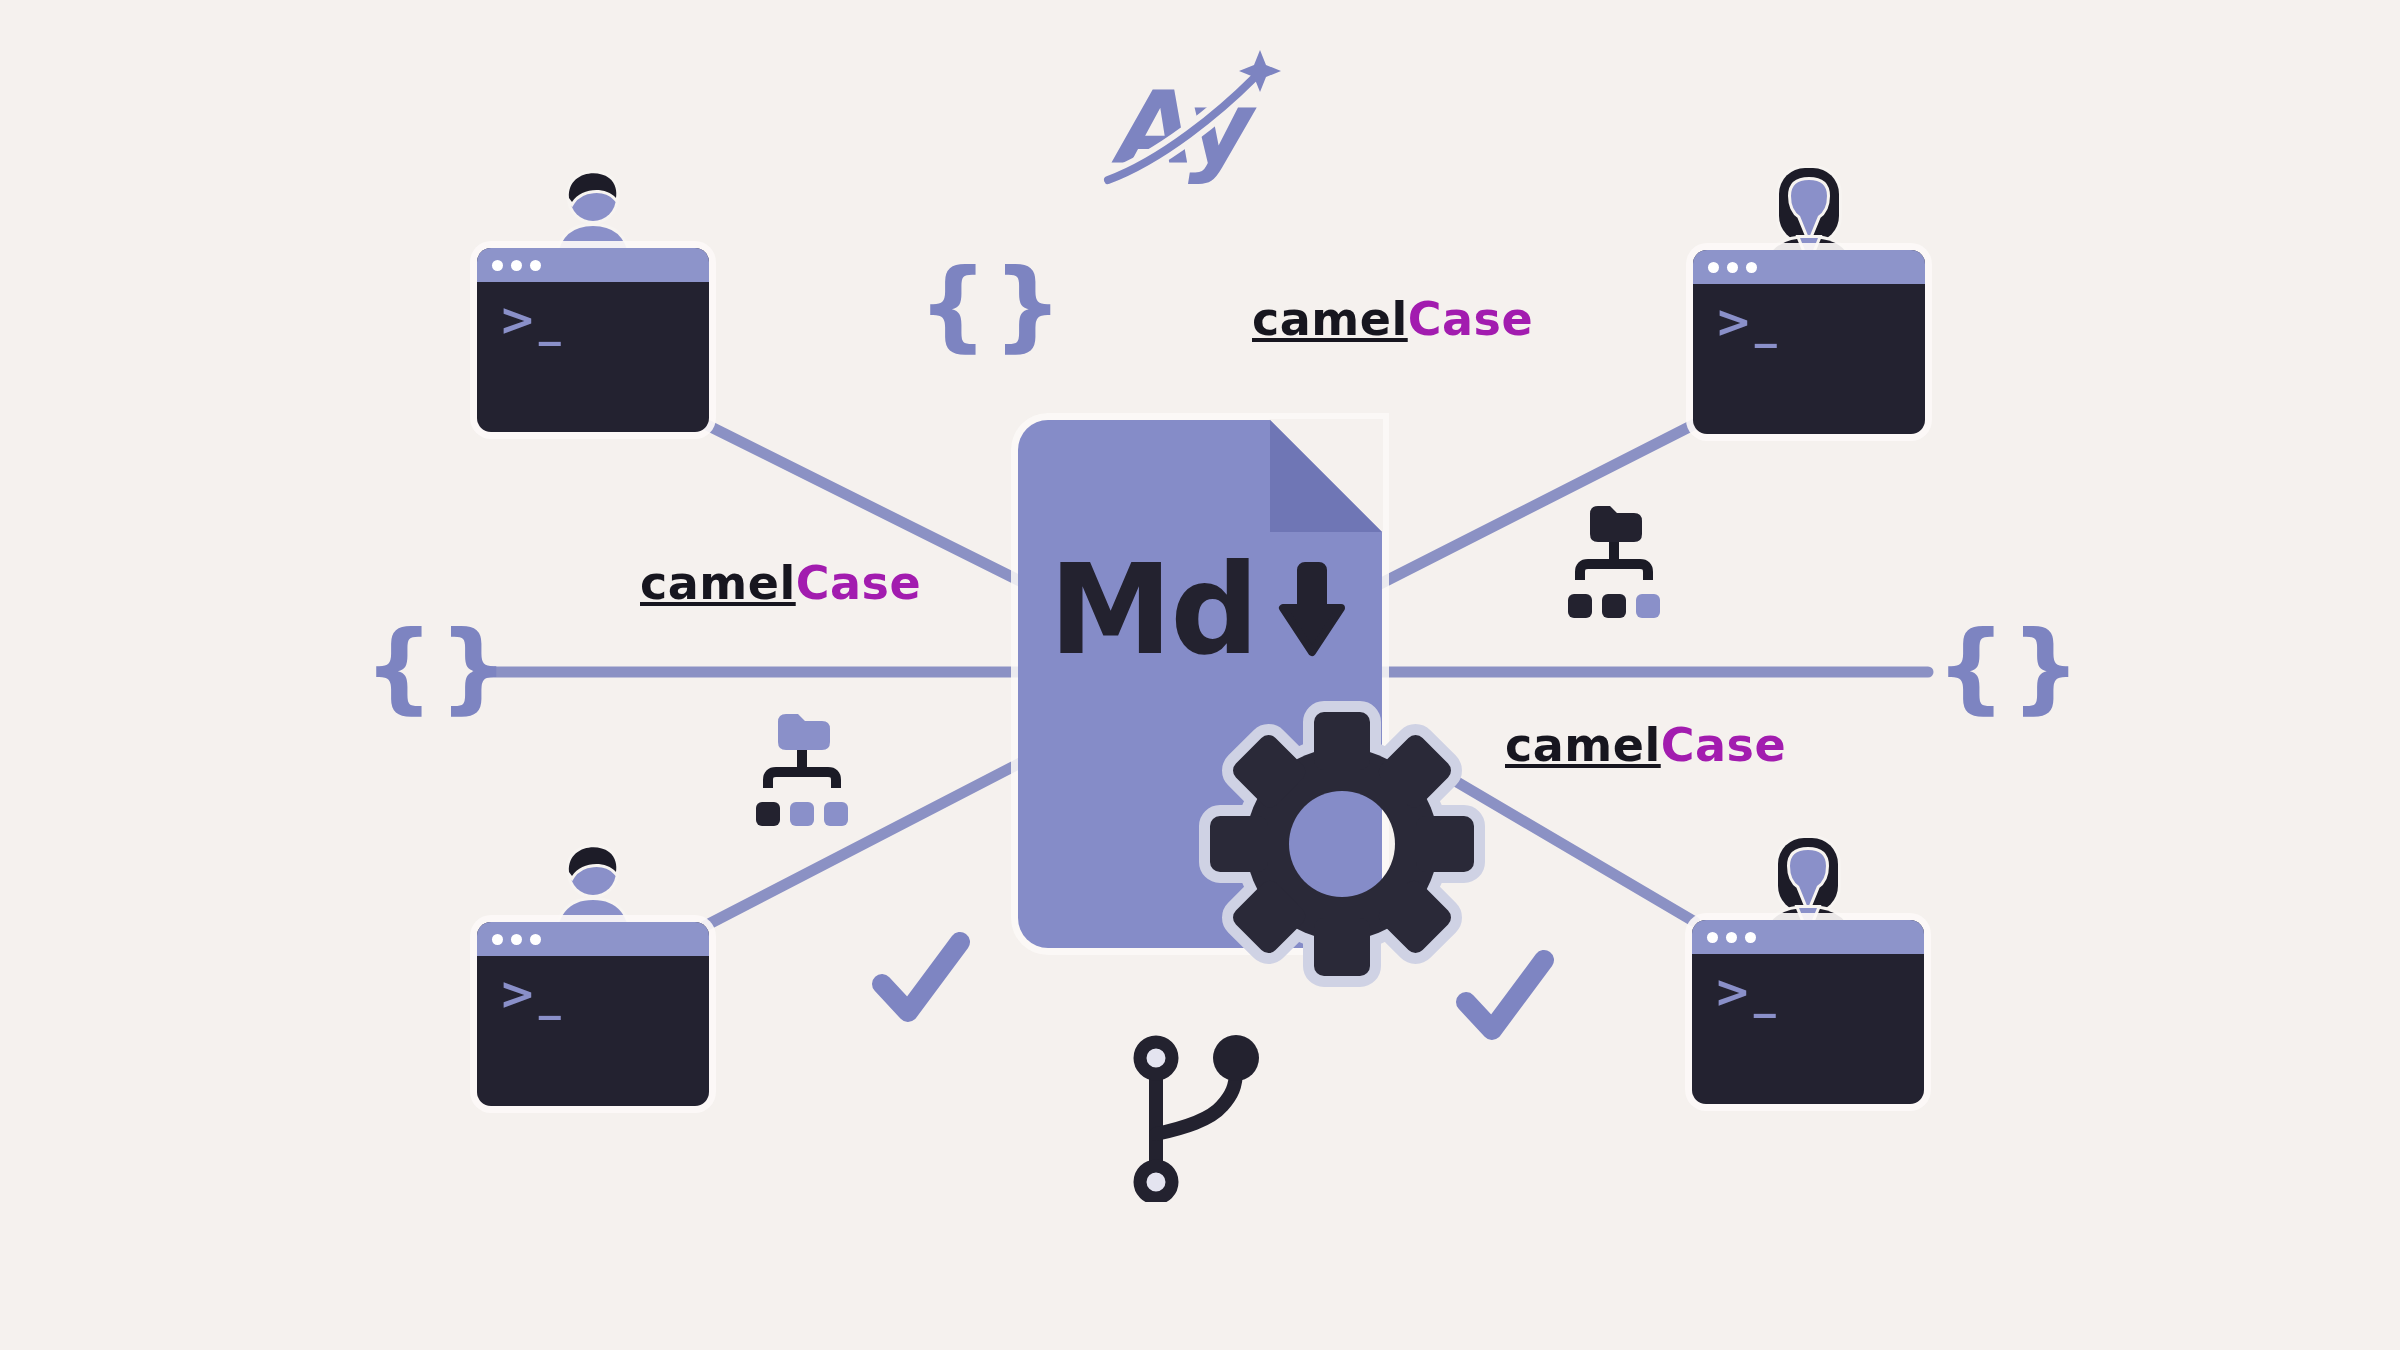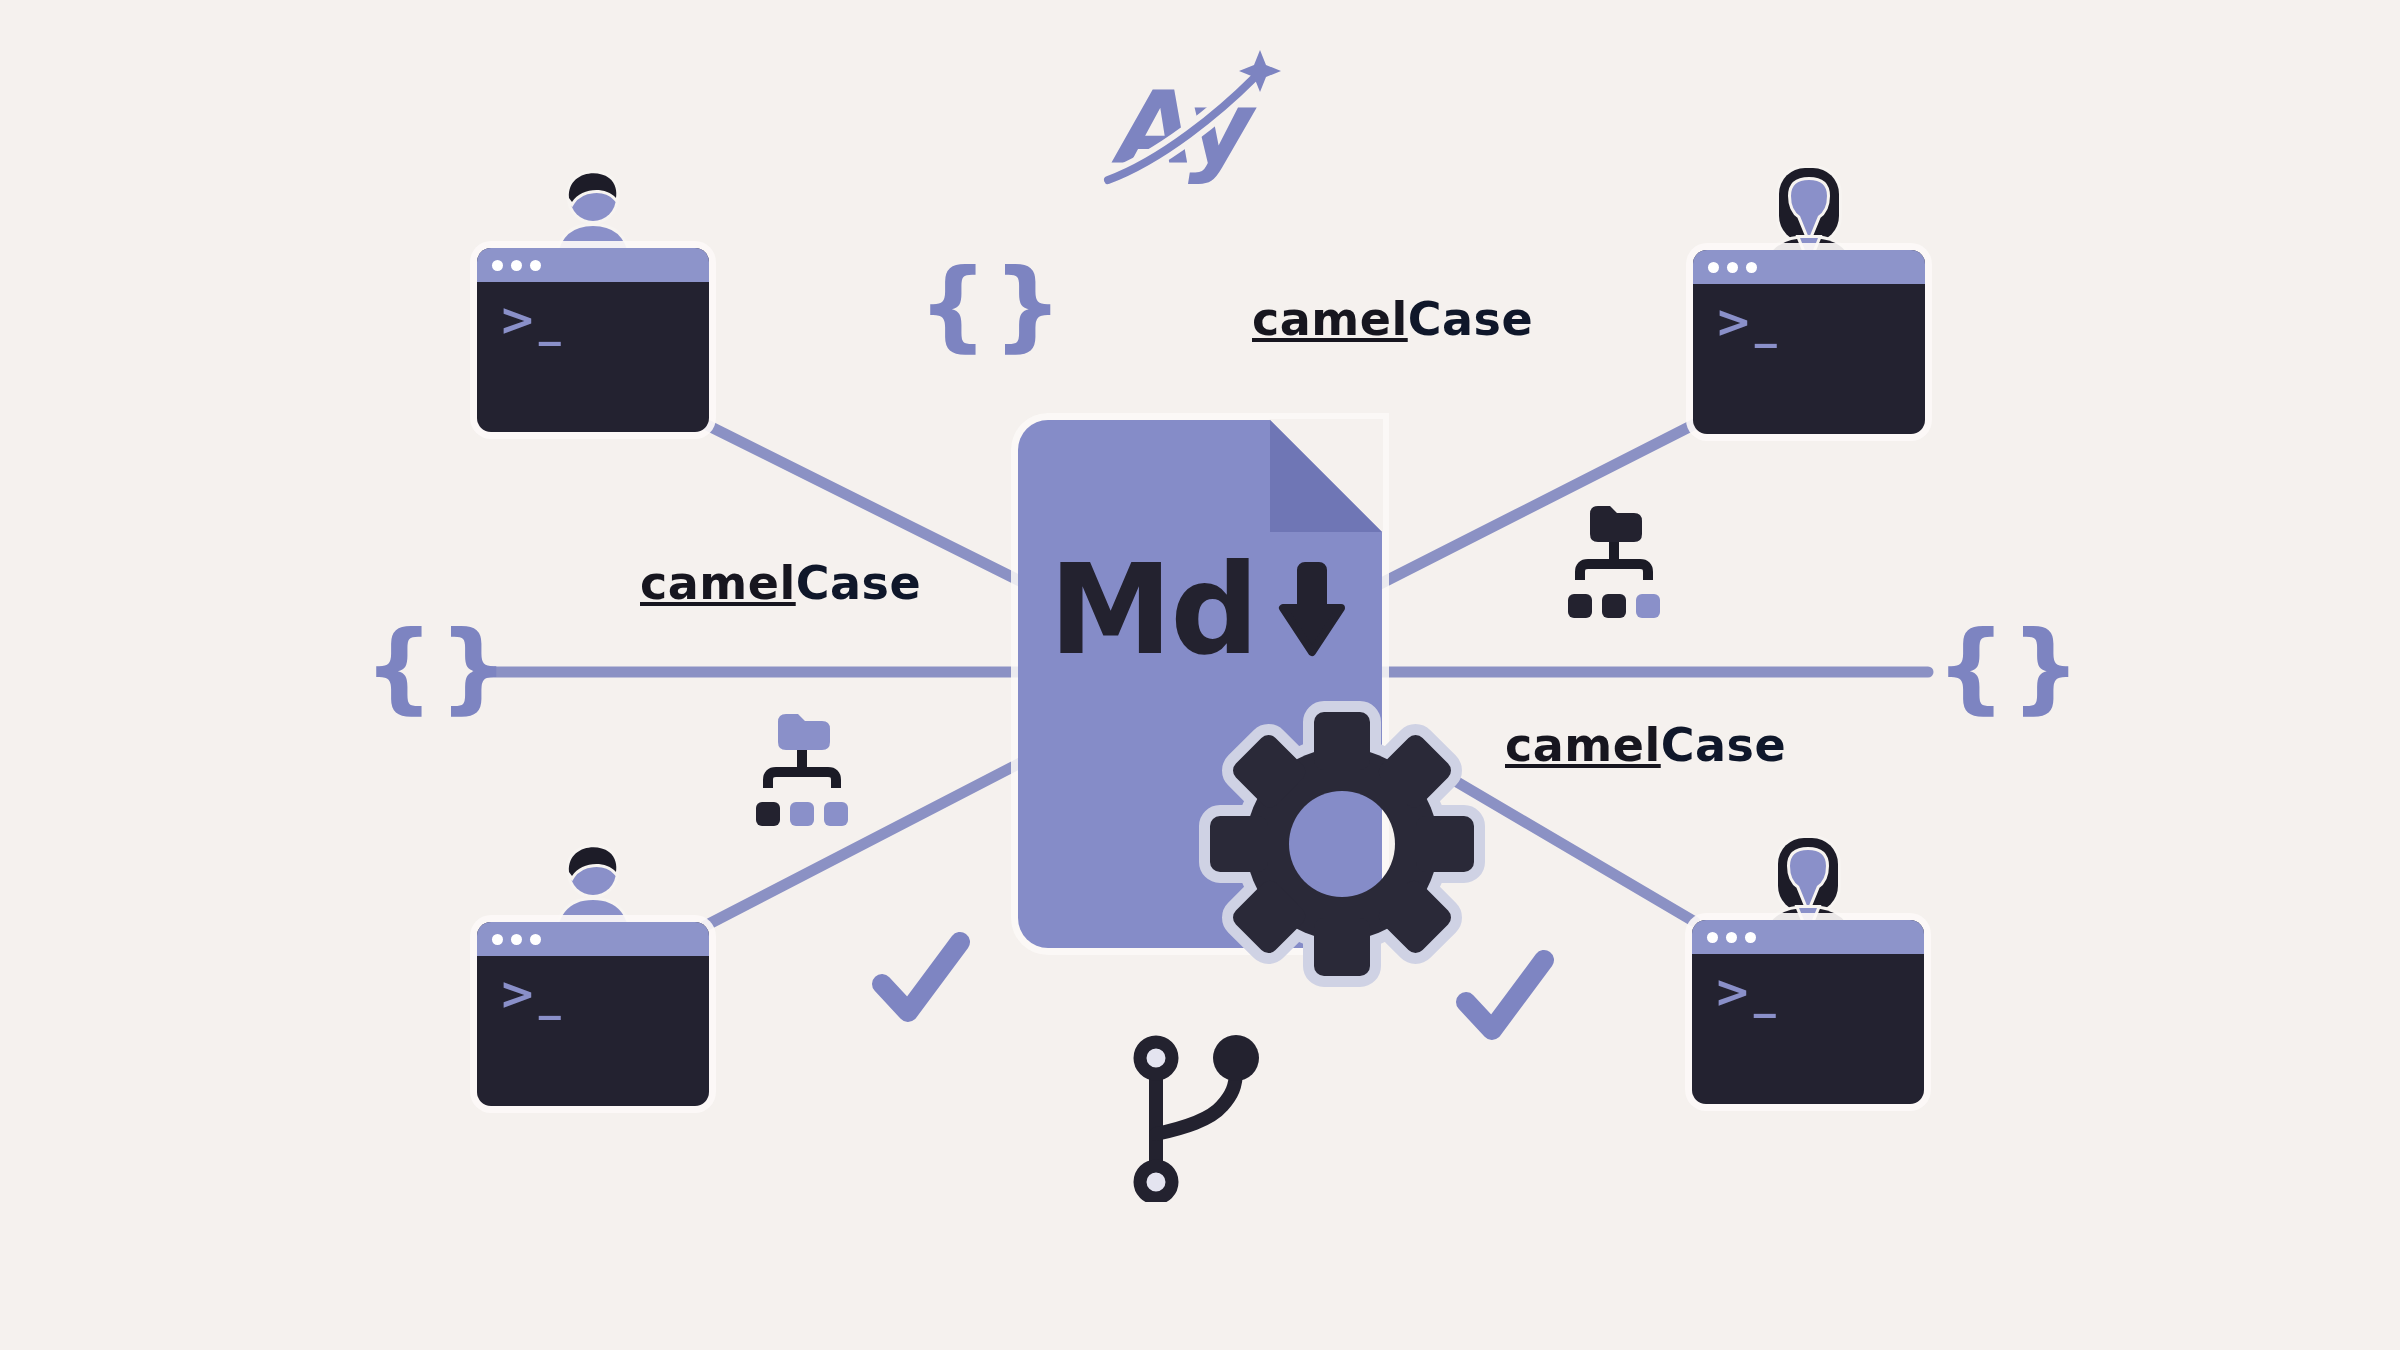--- a/index.html
+++ b/index.html
@@ -8,21 +8,21 @@
     font-family:"DejaVu Sans","Liberation Sans",sans-serif;overflow:hidden;
   }
   .abs{position:absolute;}
 
   
   .lines{left:0;top:0;z-index:1;}
 
   
   .camel{z-index:2;font-weight:700;font-size:46px;line-height:1;white-space:nowrap;letter-spacing:.5px;}
   .camel .dark{color:#17161f;text-decoration:underline;}
-  .camel .accent{color:#0f172a;}
+  .camel .accent{color:#a21caf;}
 
   
   .braces{z-index:2;font-weight:700;font-size:98px;line-height:1;color:#7d84c1;letter-spacing:5px;white-space:nowrap;}
 
   
   .terminal{
     z-index:3;width:232px;height:184px;border-radius:14px;background:#232230;
     box-shadow:0 0 0 7px rgba(252,249,247,.92);overflow:hidden;
   }
   .titlebar{height:34px;background:#8d94ca;display:flex;align-items:center;padding-left:15px;gap:8px;}

